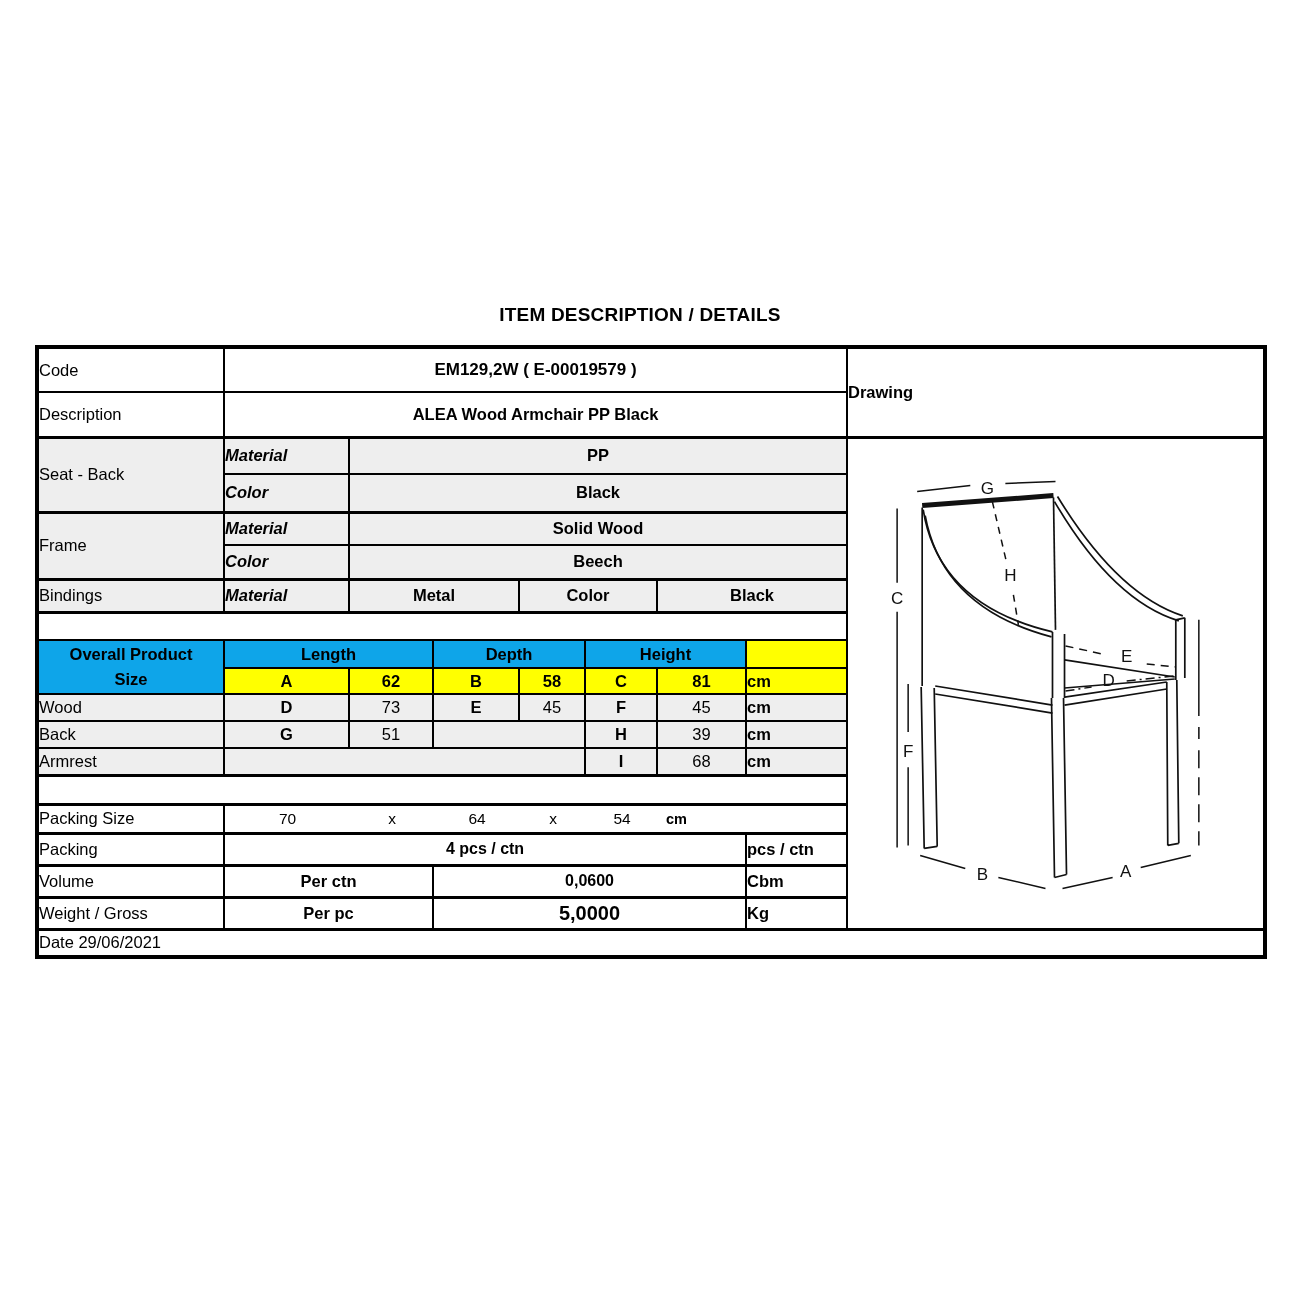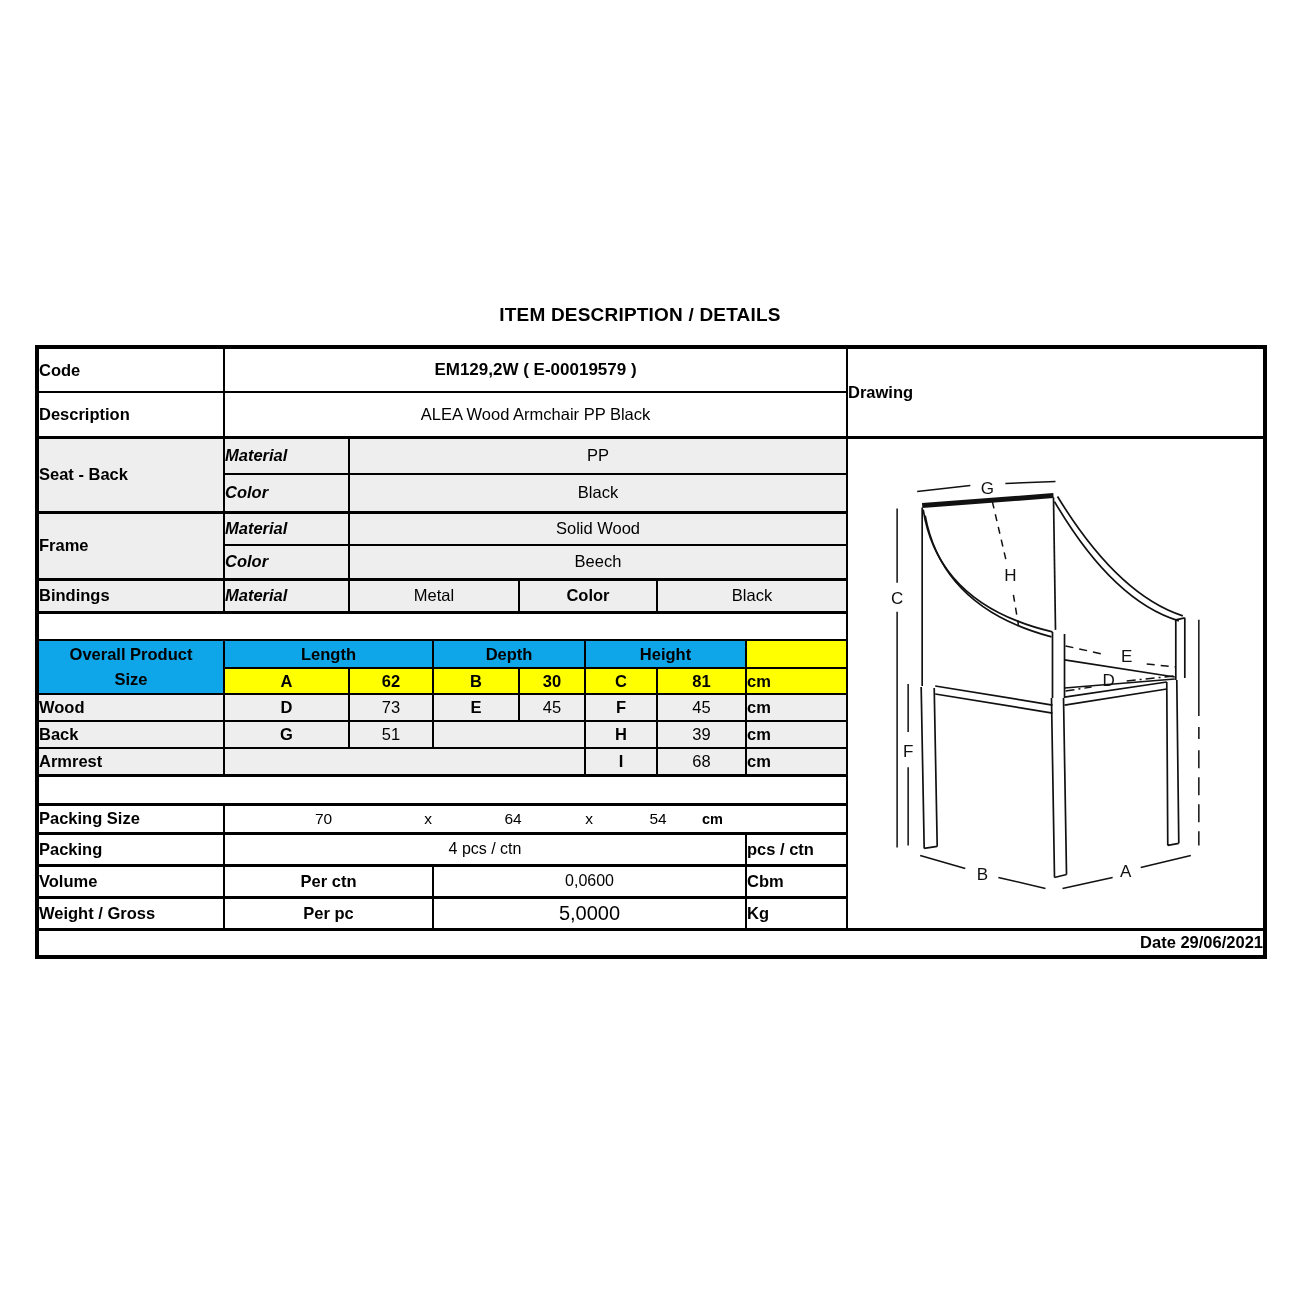--- a/index.html
+++ b/index.html
@@ -6,35 +6,35 @@
   .page{position:relative;width:1300px;height:1300px;background:#ffffff;
         font-family:"Liberation Sans","DejaVu Sans",sans-serif;color:#000;}
   .title{position:absolute;left:0;top:304px;width:1280px;text-align:center;
          font-size:19px;font-weight:bold;letter-spacing:.2px;}
   table.spec{position:absolute;left:35px;top:345px;width:1228px;
              border-collapse:collapse;table-layout:fixed;
              border:4px solid #000;}
   table.spec td{border:2px solid #000;padding:0;vertical-align:middle;
                 font-size:16.5px;overflow:hidden;white-space:nowrap;}
   tr.bt3 > td{border-top-width:3px;}
-  td.lab{font-weight:bold;font-size:17px;text-align:left;padding-left:5px;}
+  td.lab{font-weight:normal;font-size:17px;text-align:left;padding-left:5px;}
   td.sub{font-weight:bold;font-size:16.5px;text-align:left;padding-left:5px;font-style:italic;}
-  td.val{text-align:center;font-weight:normal;}
+  td.val{text-align:center;font-weight:bold;}
   td.b{font-weight:bold;}
   td.key{text-align:center;font-weight:bold;font-size:15.5px;}
   td.num{text-align:center;font-weight:normal;font-size:15.5px;}
   td.unit{font-weight:bold;font-size:14.5px;text-align:left;padding-left:6px;}
   td.smallb{font-weight:bold;font-size:13.5px;text-align:center;}
   .g{background:#eeeeee;}
   .y{background:#ffff00;}
   td.yhead{background:#0ea5e9;font-weight:bold;text-align:center;font-size:16.5px;}
   td.drawhead{font-weight:bold;font-size:17.5px;background:#fff;}
   td.drawcell{position:relative;background:#fff;vertical-align:top;}
-  td.datecell{text-align:right;font-weight:bold;font-size:15px;}
-  .pack{display:flex;align-items:center;height:100%;font-size:15.5px;padding-left:36px;}
+  td.datecell{text-align:left;font-weight:normal;font-size:15px;}
+  .pack{display:flex;align-items:center;height:100%;font-size:15.5px;}
   .pack span{display:inline-block;text-align:center;}
   .pack .pw1{width:125px;} .pack .pw2{width:84px;} .pack .pw3{width:86px;}
   .pack .pw4{width:66px;} .pack .pw5{width:72px;}
   .pack .pwu{width:89px;text-align:left;padding-left:8px;font-weight:bold;font-size:14.5px;}
   .two-line{line-height:25px;}
   svg.chair{position:absolute;left:0;top:0;width:100%;height:100%;}
   svg.chair text{font-family:"Liberation Sans","DejaVu Sans",sans-serif;
                  font-size:17px;fill:#111;}
 </style>
 </head>
@@ -154,21 +154,21 @@
       </td>
       <td class="yhead" colspan="2">Length</td>
       <td class="yhead" colspan="2">Depth</td>
       <td class="yhead" colspan="2">Height</td>
       <td class="y"></td>
     </tr>
     <tr style="height:26px">
       <td class="key y">A</td>
       <td class="num y" style="font-weight:bold">62</td>
       <td class="key y">B</td>
-      <td class="num y" style="font-weight:bold">30</td>
+      <td class="num y" style="font-weight:bold">58</td>
       <td class="key y">C</td>
       <td class="num y" style="font-weight:bold">81</td>
       <td class="unit y">cm</td>
     </tr>
 
     <tr style="height:27px">
       <td class="lab g" style="font-size:16.5px">Wood</td>
       <td class="key g">D</td>
       <td class="num g">73</td>
       <td class="key g">E</td>

